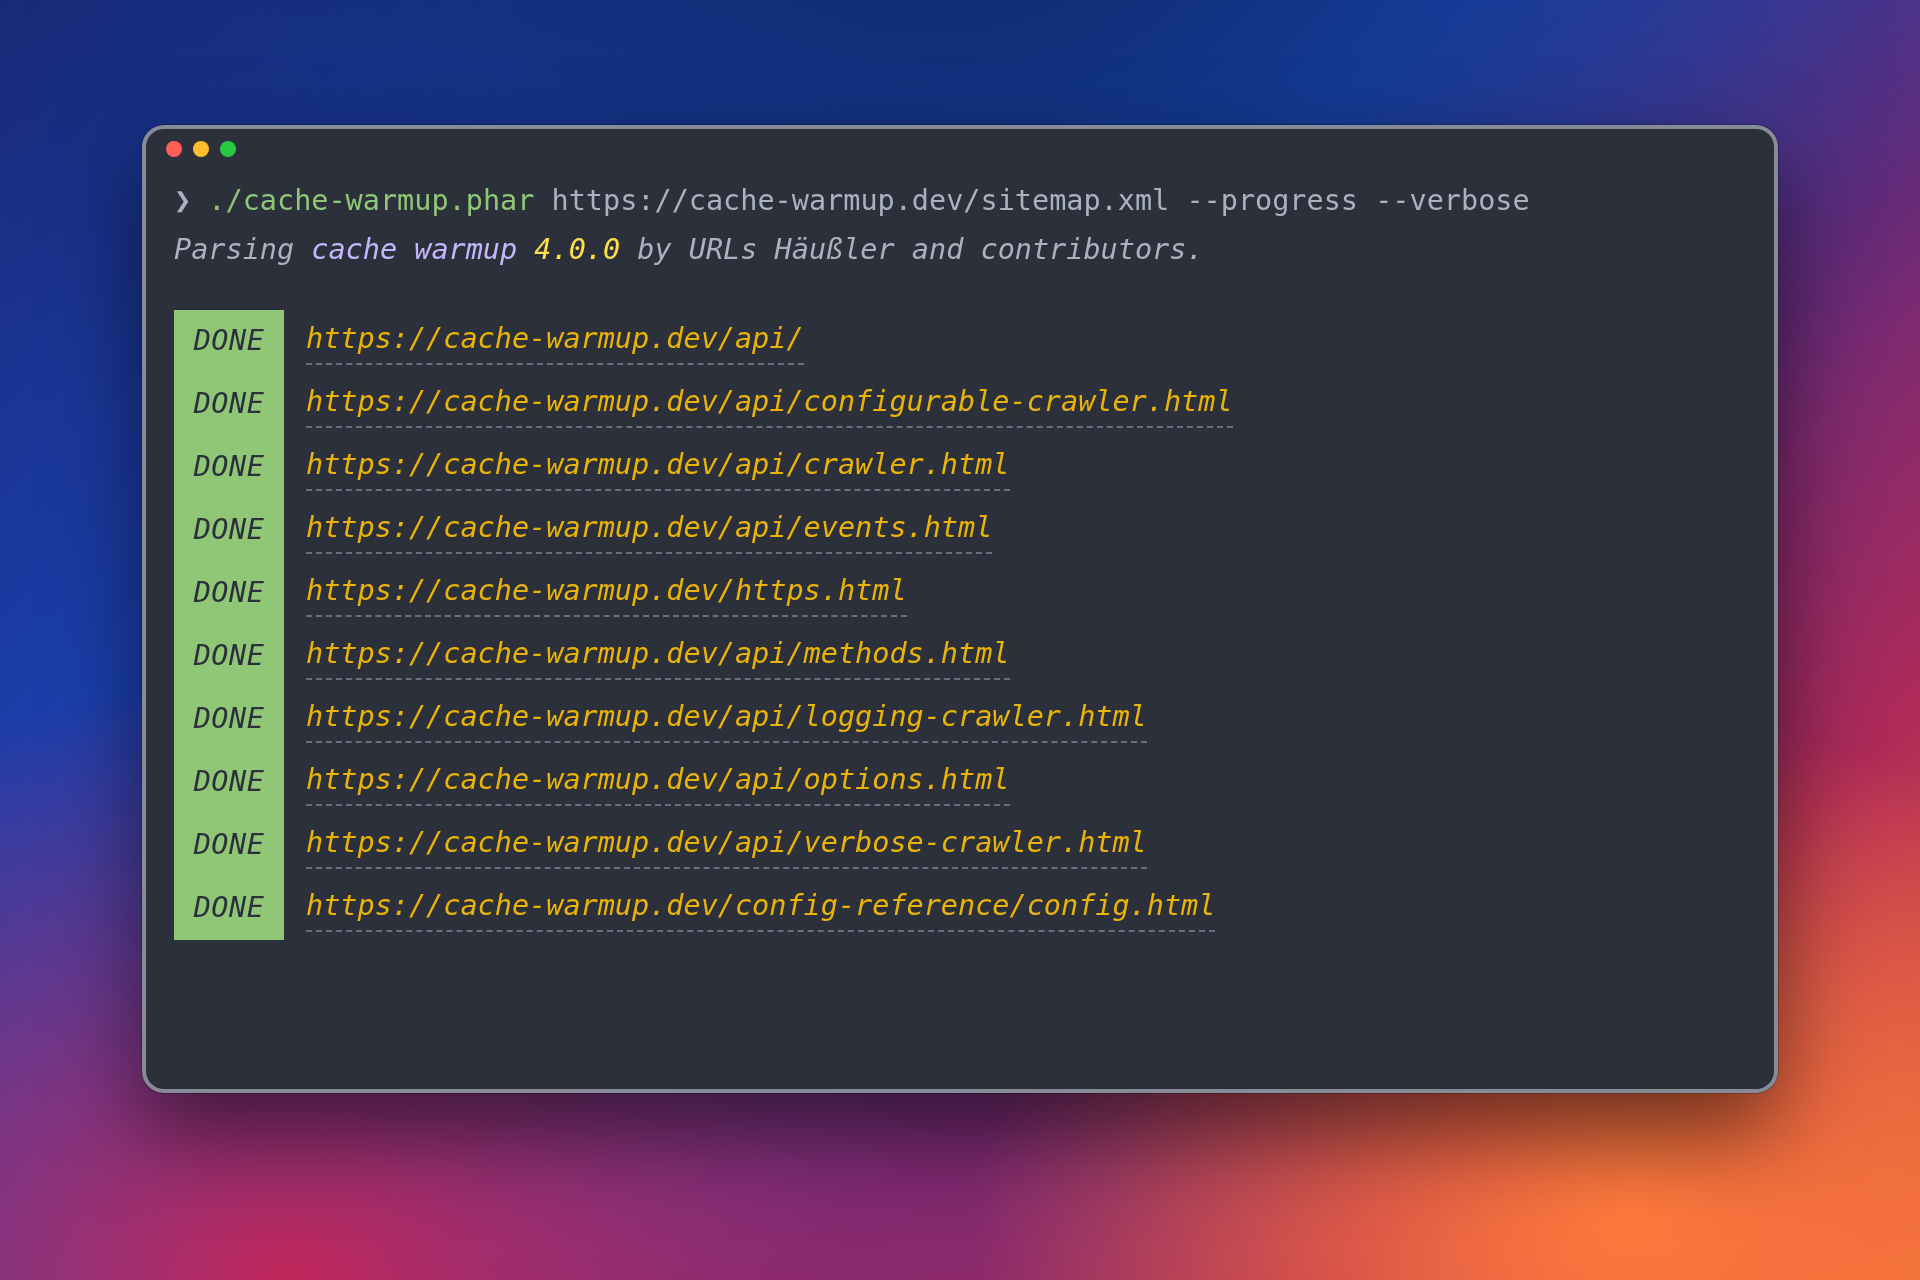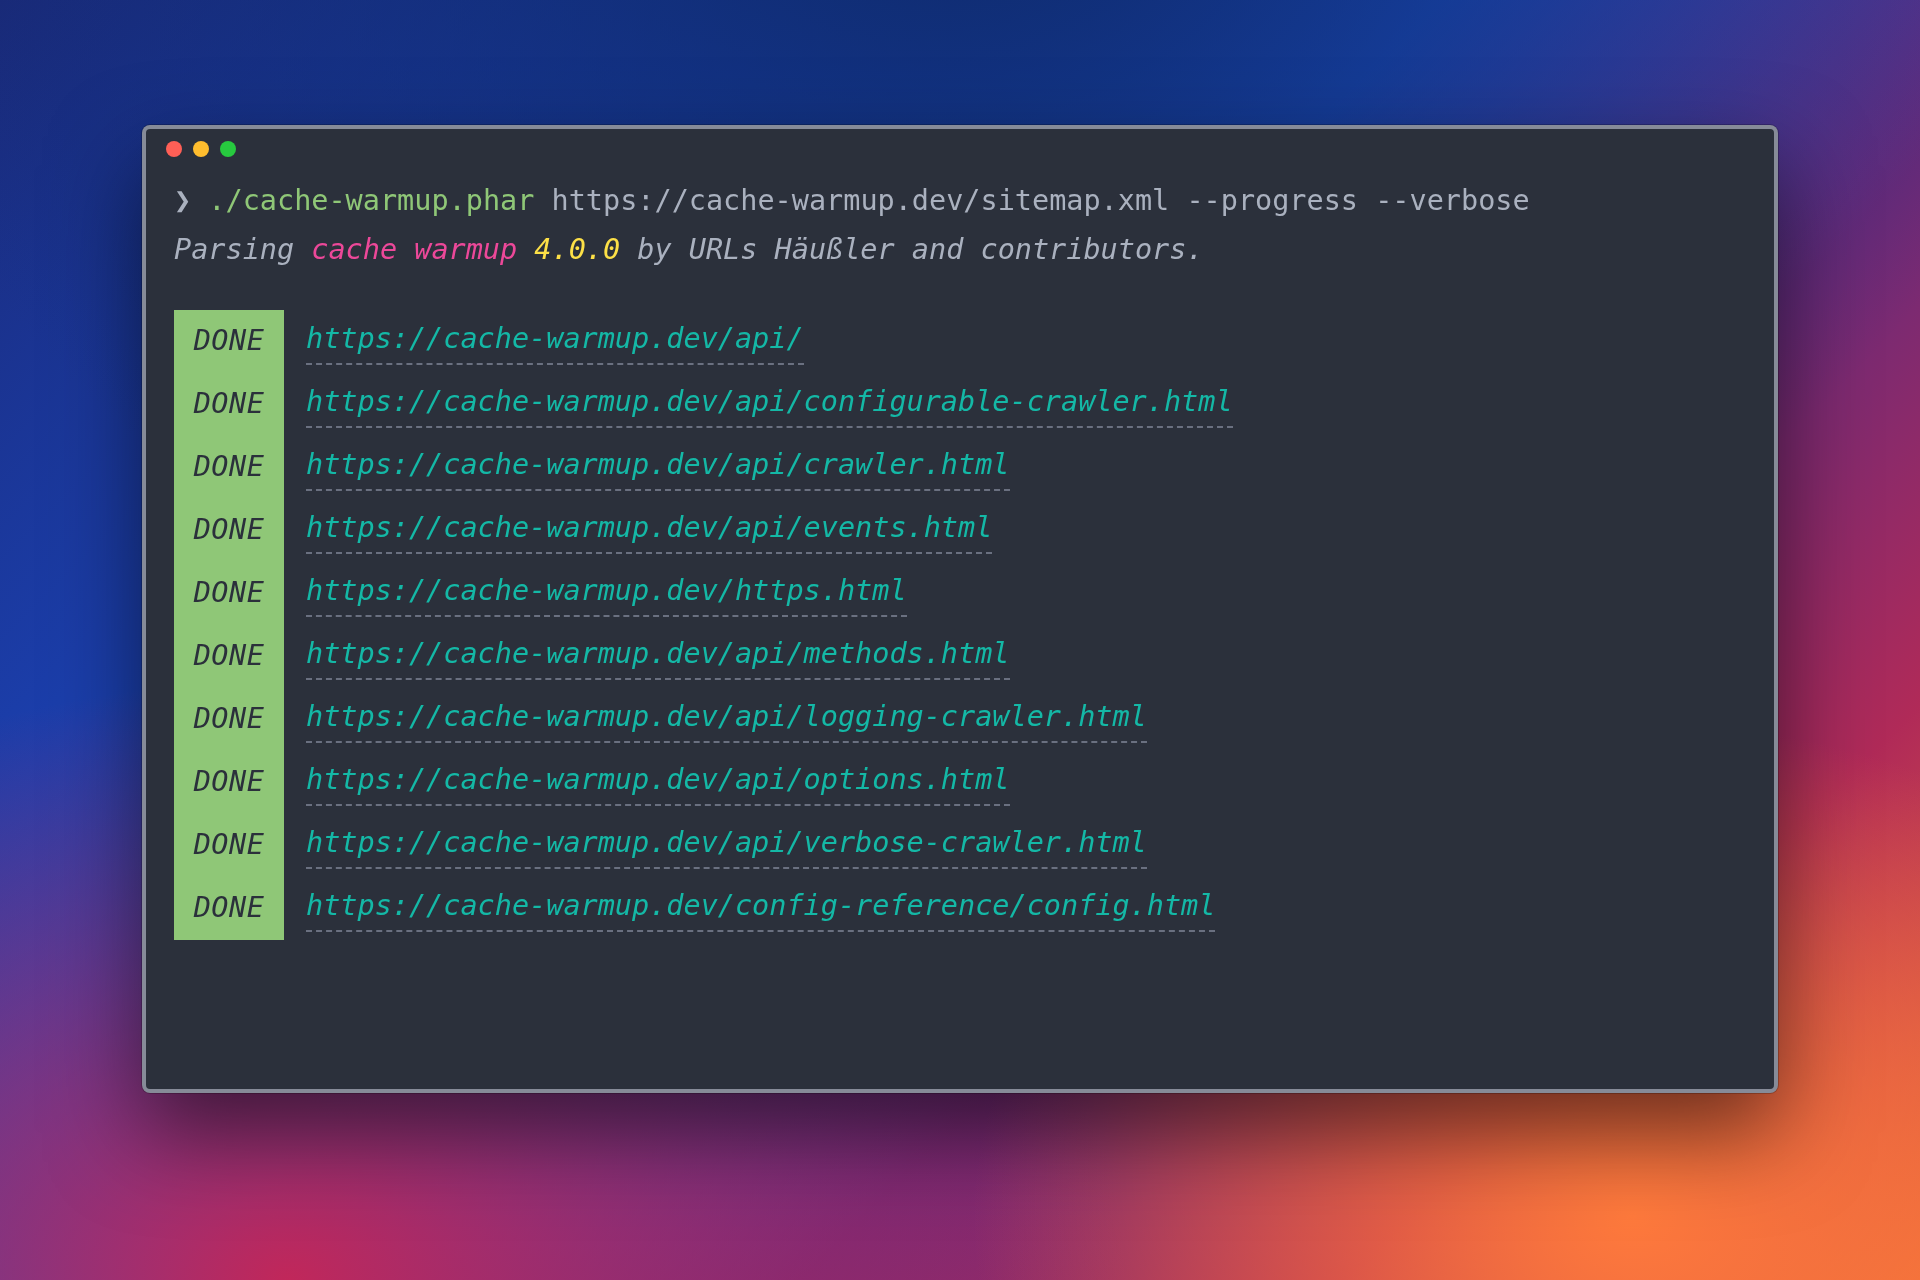--- a/index.html
+++ b/index.html
@@ -16,21 +16,21 @@
     overflow: hidden;
     display: flex;
     align-items: flex-start;
     justify-content: center;
     padding-top: 125px;
   }
   .terminal-window {
     width: 1636px;
     height: 968px;
     background: #2b303b;
-    border-radius: 8px;
+    border-radius: 22px;
     border: 4px solid rgba(210,215,230,0.55);
     box-shadow: 0 40px 90px rgba(0,0,0,0.55), 0 0 0 1px rgba(0,0,0,0.2);
     overflow: hidden;
     display: flex;
     flex-direction: column;
   }
   .titlebar {
     height: 40px;
     display: flex;
     align-items: center;
@@ -50,21 +50,21 @@
     font-size: 28.5px;
     line-height: 1.52;
     color: #aab1bf;
     overflow: hidden;
   }
   .line { white-space: pre; }
   .prompt-sym { color: #aab1bf; font-weight: 700; }
   .cmd-exe   { color: #8fc777; }
   .cmd-arg   { color: #aab1bf; }
   .italic    { font-style: italic; }
-  .app-name  { color: #ec4899; }
+  .app-name  { color: #c4b5fd; }
   .app-ver   { color: #fde047; font-style: italic; }
   .done-word { color: #8fc777; font-style: italic; }
 
   .spacer-sm { height: 14px; }
   .spacer-xs { height: 6px; }
 
   .url-table { margin-top: 10px; }
   .url-row {
     display: flex;
     align-items: stretch;
@@ -81,21 +81,21 @@
     font-weight: 500;
     letter-spacing: 0.5px;
   }
   .url-cell {
     flex: 1;
     display: flex;
     align-items: center;
     padding-left: 22px;
   }
   .url-text {
-    color: #14b8a6;
+    color: #eab308;
     font-style: italic;
     border-bottom: 2px dashed #6a7080;
     padding-bottom: 2px;
   }
 </style>
 </head>
 <body>
 
 <div class="terminal-window">
   <div class="titlebar">

